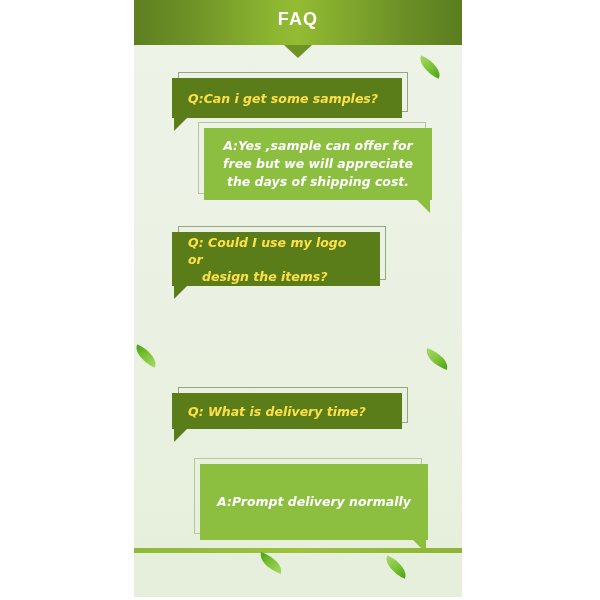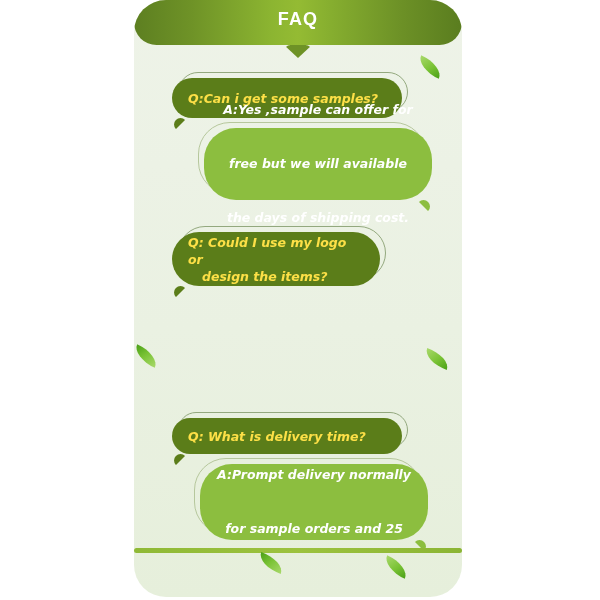--- a/index.html
+++ b/index.html
@@ -1,15 +1,15 @@
 <!DOCTYPE html>
 <html><head>
 <meta charset="utf-8">
 <style>
-  * { box-sizing: border-box; margin: 0; padding: 0; border-radius: 32px; }
+  * { box-sizing: border-box; margin: 0; padding: 0; }
 
   html, body {
     width: 600px;
     height: 600px;
     background: #ffffff;
     font-family: "DejaVu Sans", sans-serif;
   }
 
   #faq-graphic {
     position: relative;
@@ -134,21 +134,20 @@
     font-style: italic;
     line-height: 17px;
     text-align: left;
     font-family: "DejaVu Sans", sans-serif;
   }
   .q .indent { padding-left: 14px; }
 
   
   .a .body {
     background: #8cbe3f;
-    gap: 36px;
   }
   .a .tail {
     right: 2px;
     bottom: -13px;
     border-right: 13px solid #8cbe3f;
     border-bottom: 13px solid transparent;
   }
   .a .outline {
     left: -6px;
     top: -6px;
@@ -162,21 +161,21 @@
     line-height: 18px;
     text-align: center;
     font-family: "DejaVu Sans", sans-serif;
   }
 
   
   #q1 { left: 38px; top: 78px;  width: 230px; height: 40px; }
   #a1 { left: 70px; top: 128px; width: 228px; height: 72px; }
   #q2 { left: 38px; top: 232px; width: 208px; height: 54px; }
   #a2 { left: 70px; top: 296px; width: 228px; height: 88px; }
-  #q3 { left: 38px; top: 418px; width: 230px; height: 36px; }
+  #q3 { left: 38px; top: 393px; width: 230px; height: 36px; }
   #a3 { left: 66px; top: 464px; width: 228px; height: 76px; }
 </style>
 </head>
 <body>
 
 <div id="faq-graphic">
 
   <div class="panel">
 
     <div class="header">
@@ -189,21 +188,21 @@
       <div class="body">
         <div class="line">Q:Can i get some samples?</div>
       </div>
       <div class="tail"></div>
     </div>
 
     <div class="bubble a" id="a1">
       <div class="outline"></div>
       <div class="body">
         <div class="line">A:Yes ,sample can offer for</div>
-        <div class="line">free but we will available</div>
+        <div class="line">free but we will appreciate</div>
         <div class="line">the days of shipping cost.</div>
       </div>
       <div class="tail"></div>
     </div>
 
     <div class="bubble q" id="q2">
       <div class="outline"></div>
       <div class="body">
         <div class="line">Q: Could I use my logo or</div>
         <div class="line indent">design the items?</div>
@@ -217,21 +216,20 @@
       <div class="body">
         <div class="line">Q: What is delivery time?</div>
       </div>
       <div class="tail"></div>
     </div>
 
     <div class="bubble a" id="a3">
       <div class="outline"></div>
       <div class="body">
         <div class="line">A:Prompt delivery normally</div>
-        <div class="line">for sample orders and 25</div>
       </div>
       <div class="tail"></div>
     </div>
 
     <div class="bottom-bar"></div>
 
   </div>
 
   <div id="leaf-layer">
       <div class="leaf" style="left: 417px; top: 60px; transform: rotate(205deg);"></div>

